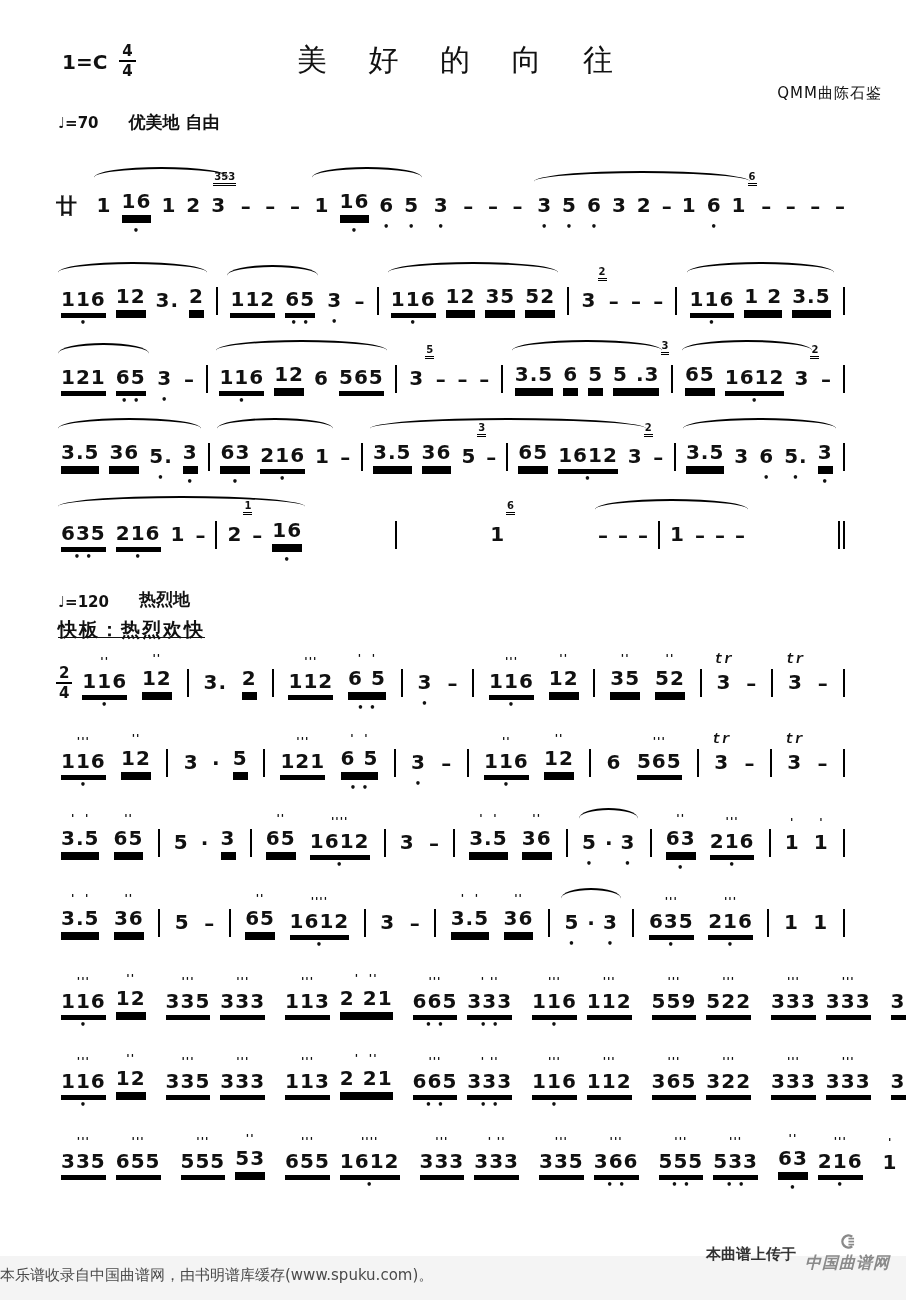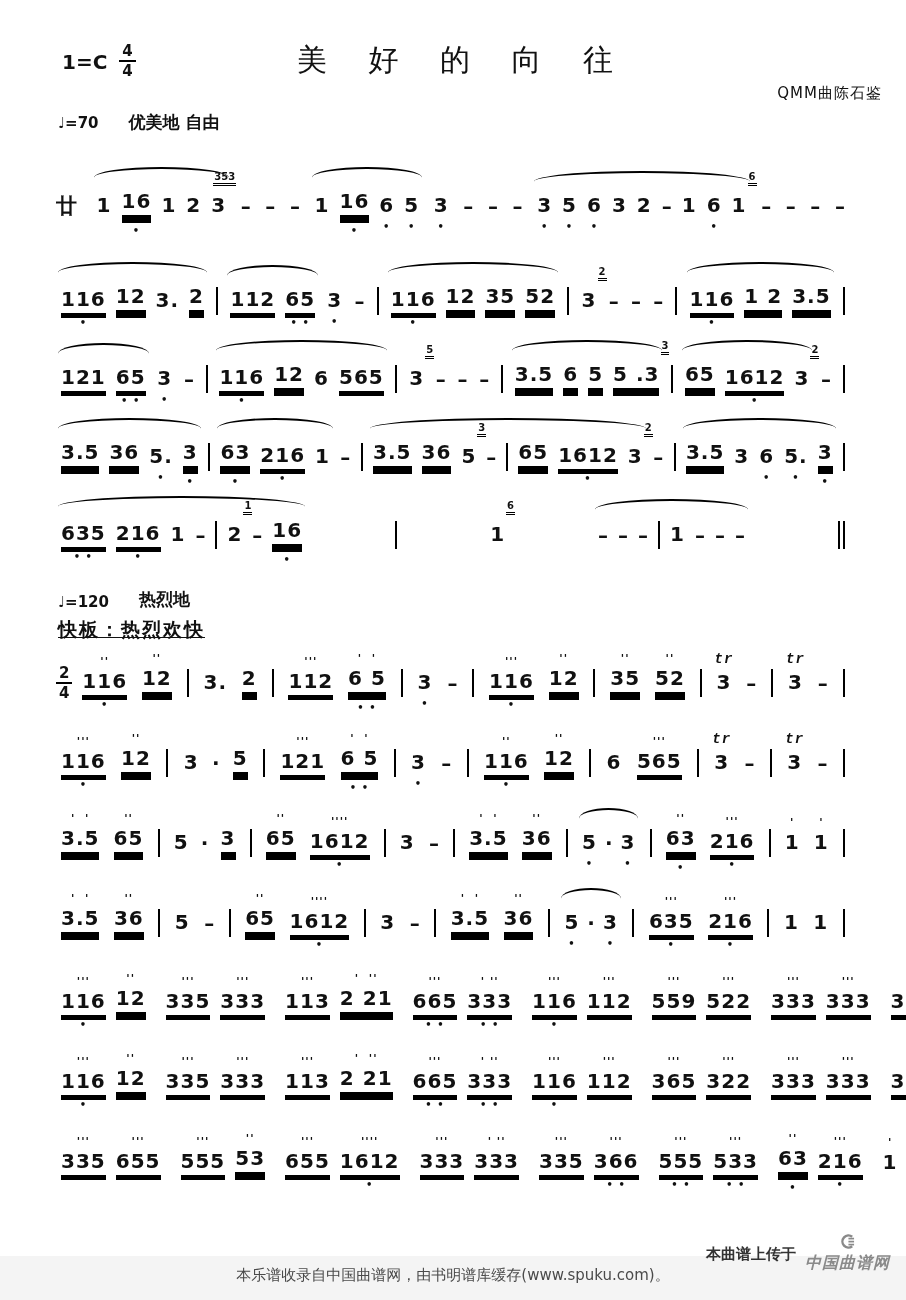--- a/index.html
+++ b/index.html
@@ -43,21 +43,21 @@
   .middot{font-size:20px;font-weight:bold;margin:0 3px;}
   .slur-group{position:relative;display:inline-flex;align-items:center;}
   .arc{position:absolute;top:-22px;left:2px;right:2px;height:13px;
        border-top:2px solid #000;border-radius:100% 100% 0 0/140% 140% 0 0;}
   
   .upload{position:absolute;top:1234px;right:16px;display:flex;align-items:center;gap:9px;
           font-size:15px;font-weight:bold;color:#333;}
   .sitelogo{display:inline-flex;align-items:center;gap:4px;color:#8a8a8a;font-style:italic;
             font-weight:bold;font-size:16px;letter-spacing:1px;flex-direction:column;}
   .strip{position:absolute;left:0;right:0;bottom:0;height:44px;background:#f4f4f4;}
-  .source{position:absolute;left:0;right:0;top:1266px;text-align:center;font-size:15px;color:#4a4a4a;}
+  .source{position:absolute;left:0;right:0;top:1266px;text-align:left;font-size:15px;color:#4a4a4a;}
 </style>
 </head>
 <body>
 
 <div class="page">
 
   <div class="keysig">
     <span>1=C</span>
     <span class="tsig">
       <span class="tnum">4</span>

